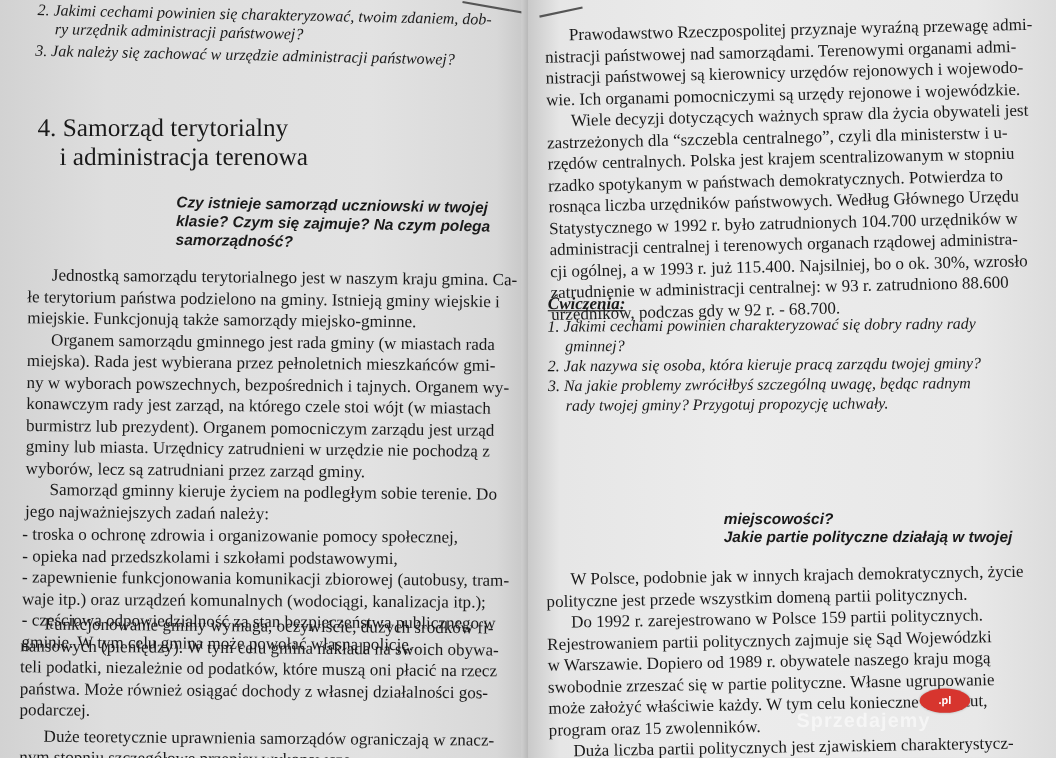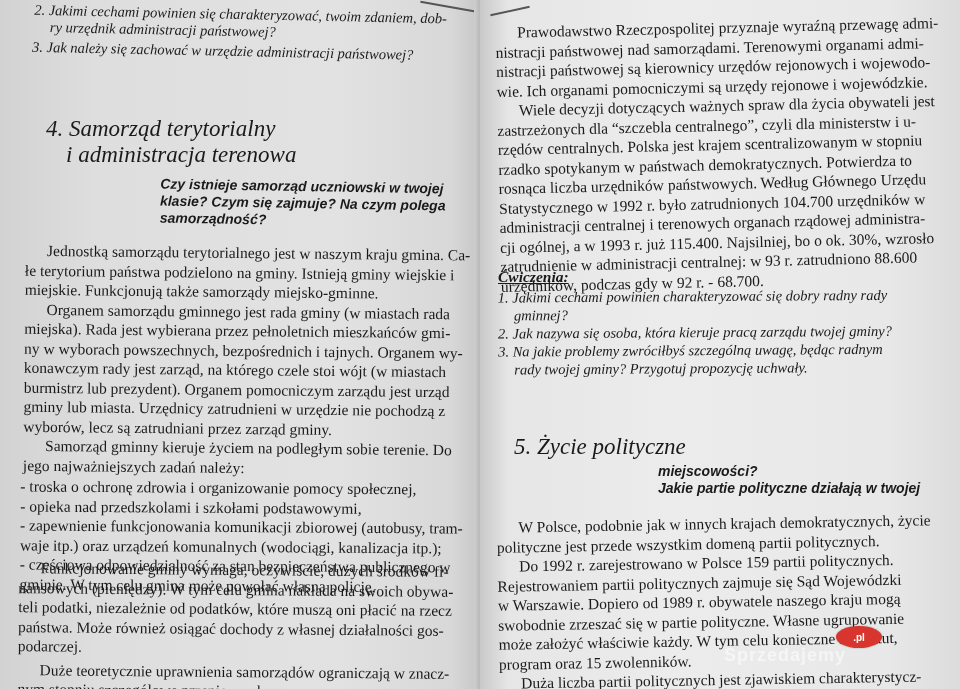--- a/index.html
+++ b/index.html
@@ -33,23 +33,22 @@
   .para {
     position: absolute; font-size: 15.5px; line-height: 19.5px; margin: 0;
     text-align: justify;
   }
   .para .line { display: block; white-space: nowrap; }
   .italic { font-style: italic; }
   .indent { padding-left: 22px; }
   .hang { padding-left: 16px; }
 
   .heading {
-    position: absolute; font-size: 23px; line-height: 26px; margin: 16px; font-weight: normal;
+    position: absolute; font-size: 23px; line-height: 26px; margin: 4px; font-weight: normal;
     white-space: nowrap;
-    font-style: italic;
   }
   .callout {
     position: absolute; margin: 0;
     font-family: "Liberation Sans", "DejaVu Sans", sans-serif;
     font-weight: bold; font-style: italic; font-size: 14px; line-height: 17px;
   }
   .callout .line { display: block; white-space: nowrap; }
   .exercises-title {
     position: absolute; font-style: italic; font-weight: bold; font-size: 15.5px; margin: 0;
   }
@@ -151,21 +150,20 @@
 
   <div class="exercises-title" style="left:18px; top:268px;text-decoration:underline;">Ćwiczenia:</div>
   <div class="para italic" style="left:18px; top:287px; width:440px; font-size:14.5px; line-height:18px; transform:rotate(-0.4deg);">
     <span class="line">1. Jakimi cechami powinien charakteryzować się dobry radny rady</span>
     <span class="line hang">gminnej?</span>
     <span class="line">2. Jak nazywa się osoba, która kieruje pracą zarządu twojej gminy?</span>
     <span class="line">3. Na jakie problemy zwróciłbyś szczególną uwagę, będąc radnym</span>
     <span class="line hang">rady twojej gminy? Przygotuj propozycję uchwały.</span>
   </div>
 
-  <h2 class="heading" style="left:18px; top:418px;">5. Życie polityczne</h2>
 
   <div class="callout" style="left:178px; top:463px;">
     <span class="line">miejscowości?</span>
     <span class="line">Jakie partie polityczne działają w twojej</span>
   </div>
 
   <div class="para" style="left:18px; top:514px; width:440px; transform:rotate(-1deg);">
     <span class="line indent">W Polsce, podobnie jak w innych krajach demokratycznych, życie</span>
     <span class="line">polityczne jest przede wszystkim domeną partii politycznych.</span>
     <span class="line indent">Do 1992 r. zarejestrowano w Polsce 159 partii politycznych.</span>

